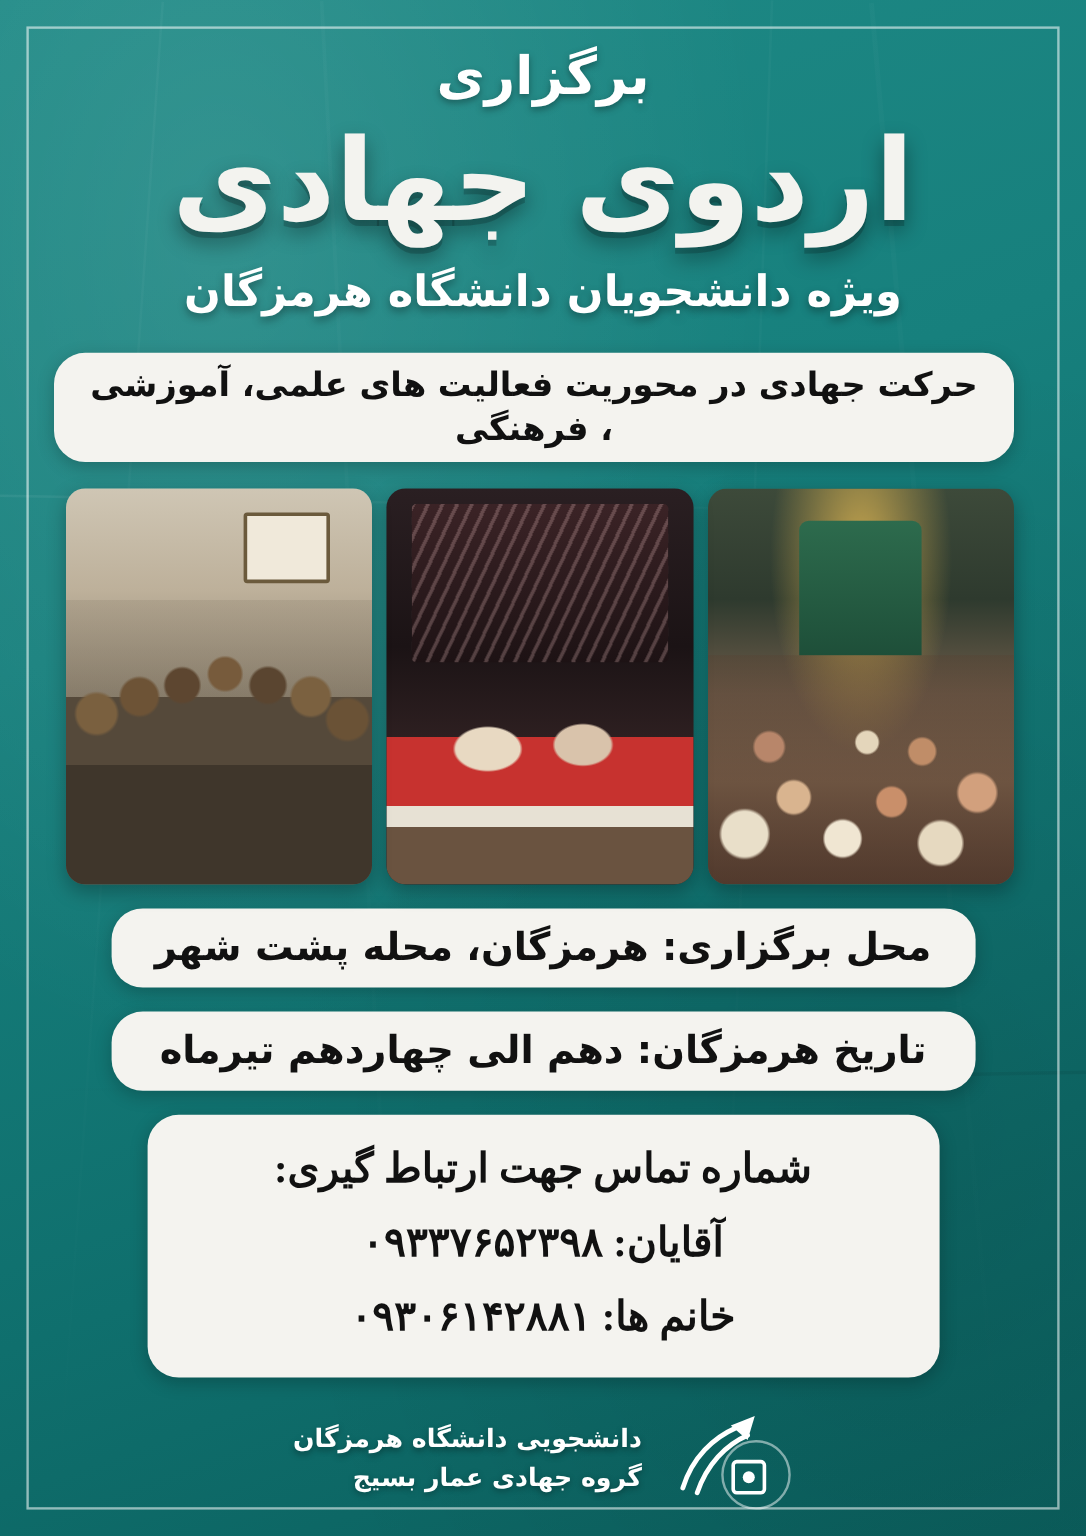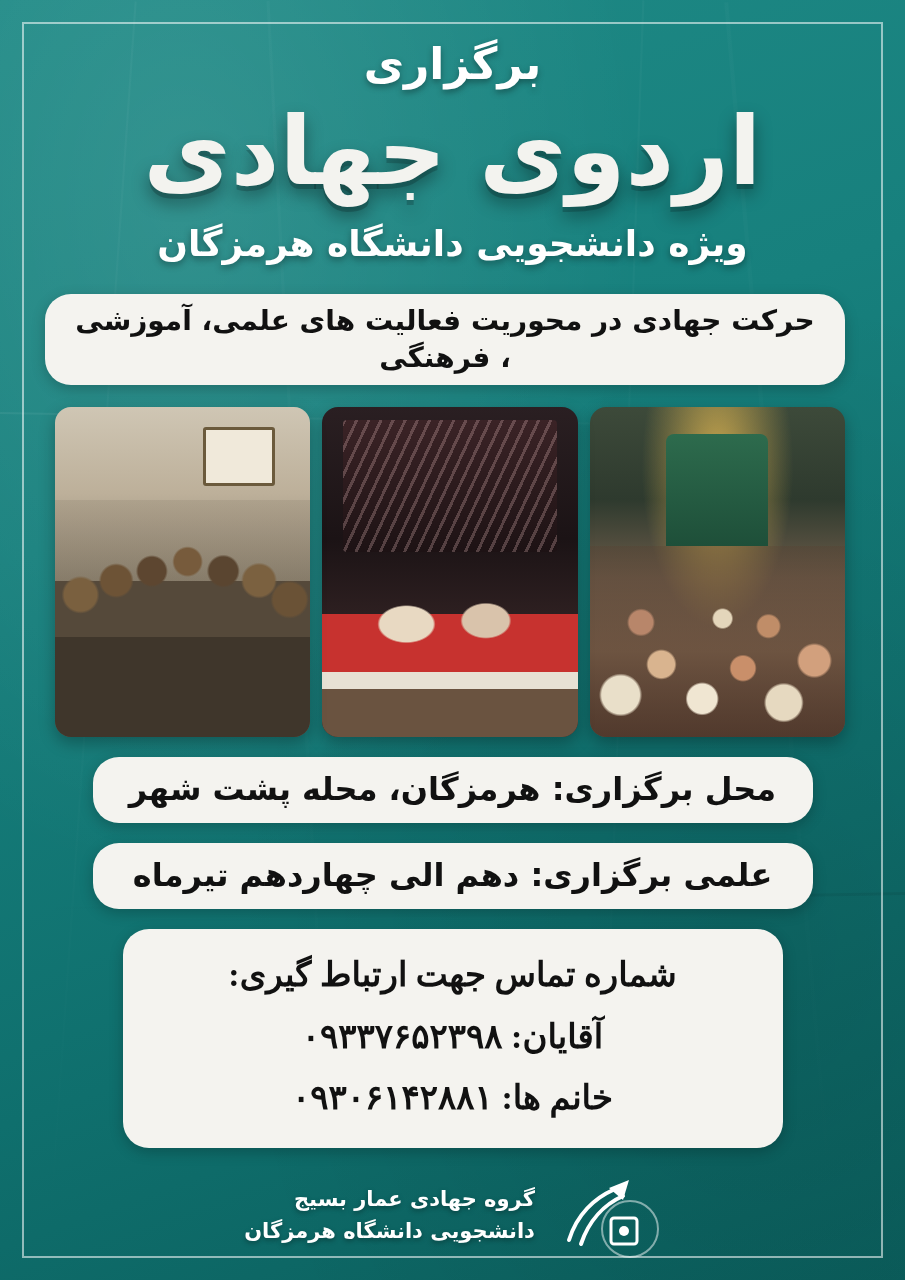--- a/index.html
+++ b/index.html
@@ -290,57 +290,57 @@
   <div class="crease c6"></div>
 
   <div class="frame"></div>
 
   <div class="content">
 
     <div class="kicker">برگزاری</div>
 
     <div class="title">اردوی جهادی</div>
 
-    <div class="subtitle">ویژه دانشجویی دانشگاه هرمزگان</div>
+    <div class="subtitle">ویژه دانشجویان دانشگاه هرمزگان</div>
 
     <div class="bar bar-tagline">
       <span>حرکت جهادی در محوریت فعالیت های علمی، آموزشی ، فرهنگی</span>
     </div>
 
     <div class="photos">
       <div class="photo ph1"></div>
       <div class="photo ph2"></div>
       <div class="photo ph3"></div>
     </div>
 
     <div class="bar bar-info">
       <span>محل برگزاری: هرمزگان، محله پشت شهر</span>
     </div>
 
     <div class="bar bar-info">
-      <span>علمی برگزاری: دهم الی چهاردهم تیرماه</span>
+      <span>تاریخ هرمزگان: دهم الی چهاردهم تیرماه</span>
     </div>
 
     <div class="bar bar-contact">
       <div class="contact-title">شماره تماس جهت ارتباط گیری:</div>
       <div class="contact-line">آقایان: ۰۹۳۳۷۶۵۲۳۹۸</div>
       <div class="contact-line">خانم ها: ۰۹۳۰۶۱۴۲۸۸۱</div>
     </div>
 
     <div class="footer">
       <div class="footer-logo">
         <svg viewBox="0 0 110 84" width="110" height="84" aria-hidden="true">
           <path d="M18 66 C26 40, 44 24, 62 16" stroke="#ffffff" stroke-width="4" fill="none" stroke-linecap="round"></path>
           <path d="M30 70 C38 46, 54 30, 72 22" stroke="#ffffff" stroke-width="4" fill="none" stroke-linecap="round"></path>
           <path d="M58 14 L78 6 L72 26 Z" fill="#ffffff"></path>
           <rect x="60" y="44" width="26" height="26" rx="3" fill="none" stroke="#ffffff" stroke-width="3"></rect>
           <circle cx="73" cy="57" r="5" fill="#ffffff"></circle>
         </svg>
         <div class="stamp"></div>
       </div>
       <div class="footer-text">
+        <div>دانشجویی دانشگاه هرمزگان</div>
         <div>گروه جهادی عمار بسیج</div>
-        <div>دانشجویی دانشگاه هرمزگان</div>
       </div>
     </div>
 
   </div>
 </div>
 
 </body></html>

